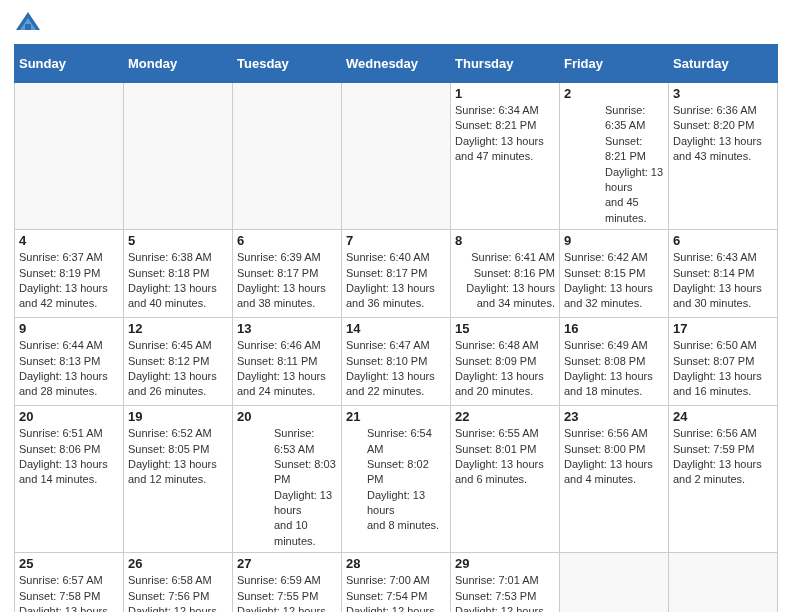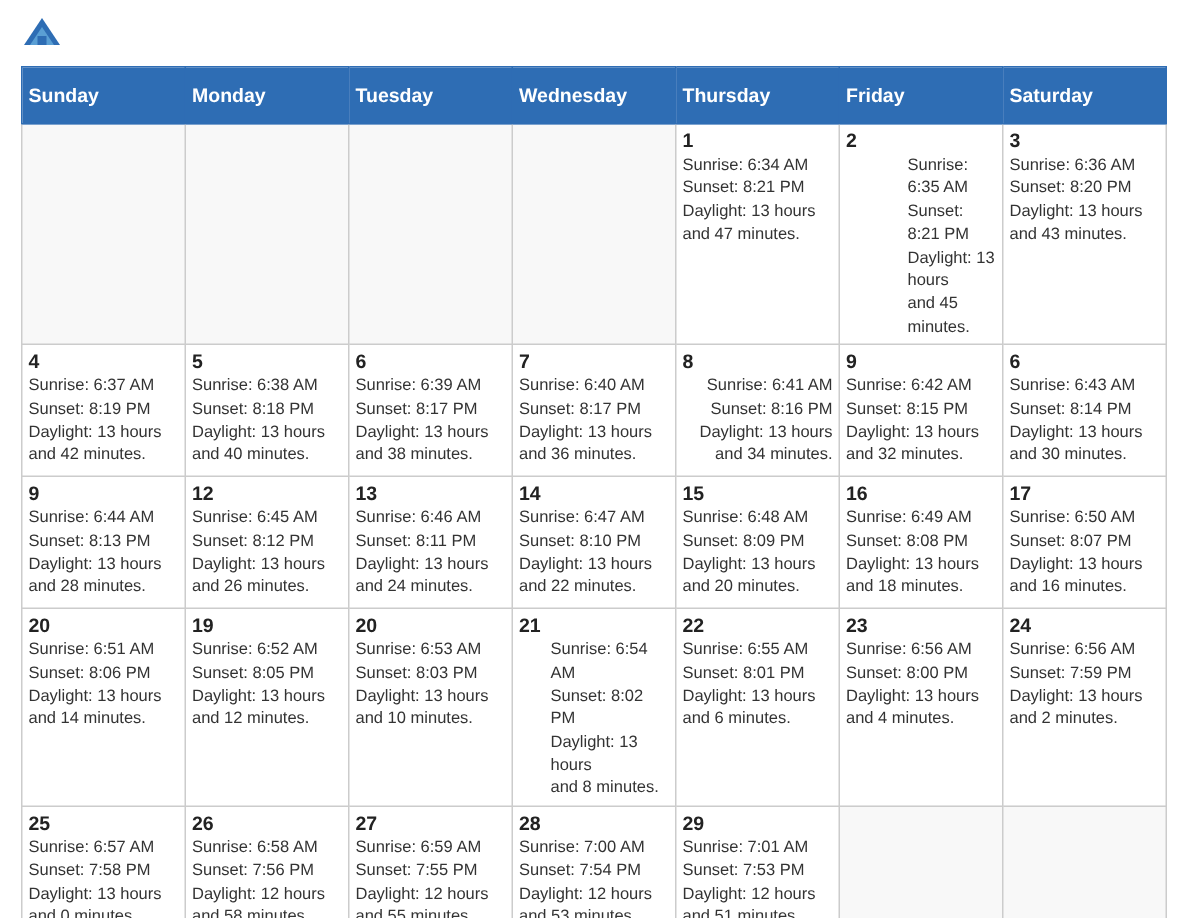--- a/index.html
+++ b/index.html
@@ -266,21 +266,21 @@
           </td>
           <td>
             <span class="day-number">19</span>
             <div class="day-info" style="white-space: pre-line;">Sunrise: 6:52 AM
 Sunset: 8:05 PM
 Daylight: 13 hours
 and 12 minutes.</div>
           </td>
           <td>
             <span class="day-number">20</span>
-            <div class="day-info" style="white-space: pre-line;">Sunrise: 6:53 AM
+            <div class="day-info" style="white-space: pre-line; margin-left: 37px;">Sunrise: 6:53 AM
 Sunset: 8:03 PM
 Daylight: 13 hours
 and 10 minutes.</div>
           </td>
           <td>
             <span class="day-number">21</span>
             <div class="day-info" style="white-space: pre-line; margin-left: 21px;">Sunrise: 6:54 AM
 Sunset: 8:02 PM
 Daylight: 13 hours
 and 8 minutes.</div>

